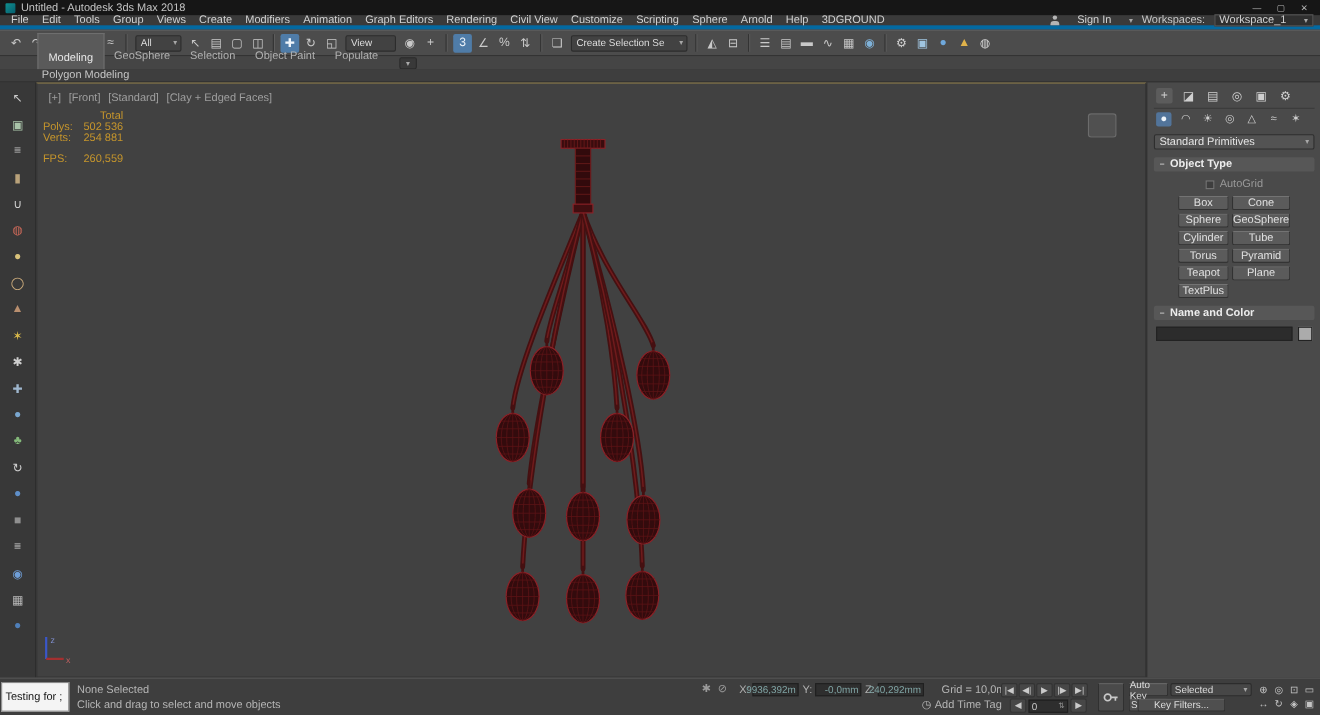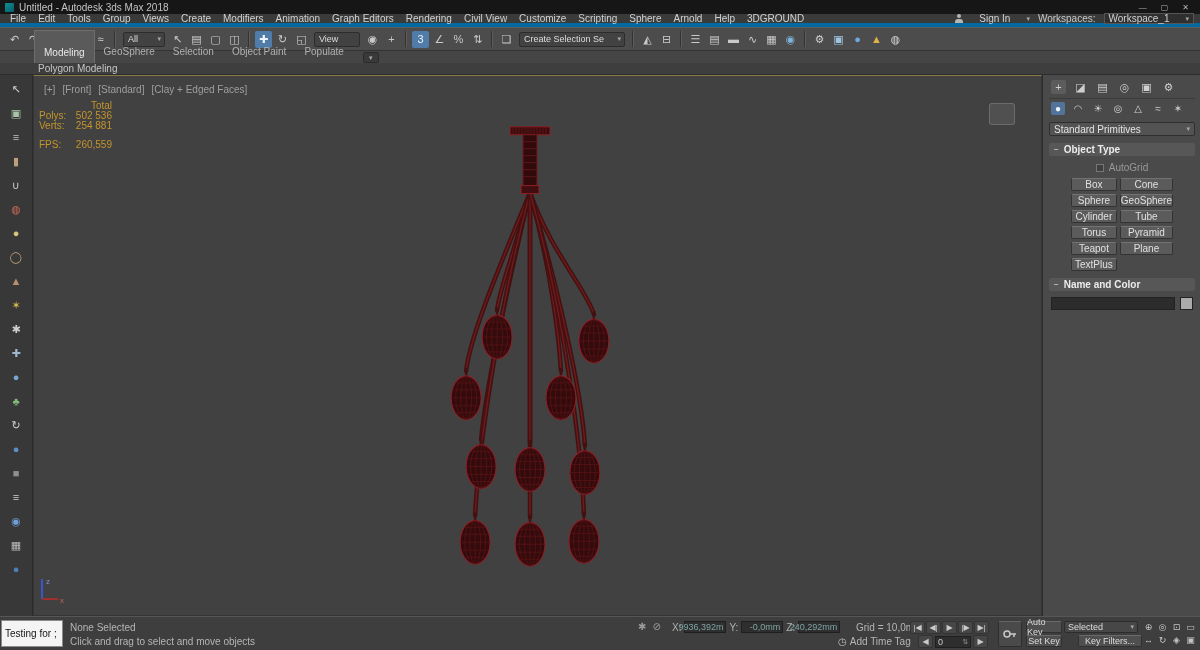--- a/index.html
+++ b/index.html
@@ -462,21 +462,21 @@
         <circle cx="5" cy="8" r="3" fill="none" stroke="#c9c9c9" stroke-width="1.5"></circle>
         <path d="M8 8h6M12 8v3" stroke="#c9c9c9" stroke-width="1.5" fill="none"></path>
       </svg>
     </span>
     <span class="sb-btn" style="left:1026px;top:4px;width:36px">Auto Key</span>
     <span class="sb-dd" style="left:1064px;top:4px;width:74px">
       <span>Selected</span>
       <span class="caret">▾</span>
     </span>
     <span class="sb-btn" style="left:1026px;top:18px;width:36px">Set Key</span>
-    <span class="sb-btn" style="left:1078px;top:18px;width:64px">Key Filters...</span>
+    <span class="sb-btn" style="left:1034px;top:18px;width:80px">Key Filters...</span>
     <span class="navgrid">
         <span class="navicon">⊕</span>
         <span class="navicon">◎</span>
         <span class="navicon">⊡</span>
         <span class="navicon">▭</span>
         <span class="navicon">↔</span>
         <span class="navicon">↻</span>
         <span class="navicon">◈</span>
         <span class="navicon">▣</span>
       </span>

